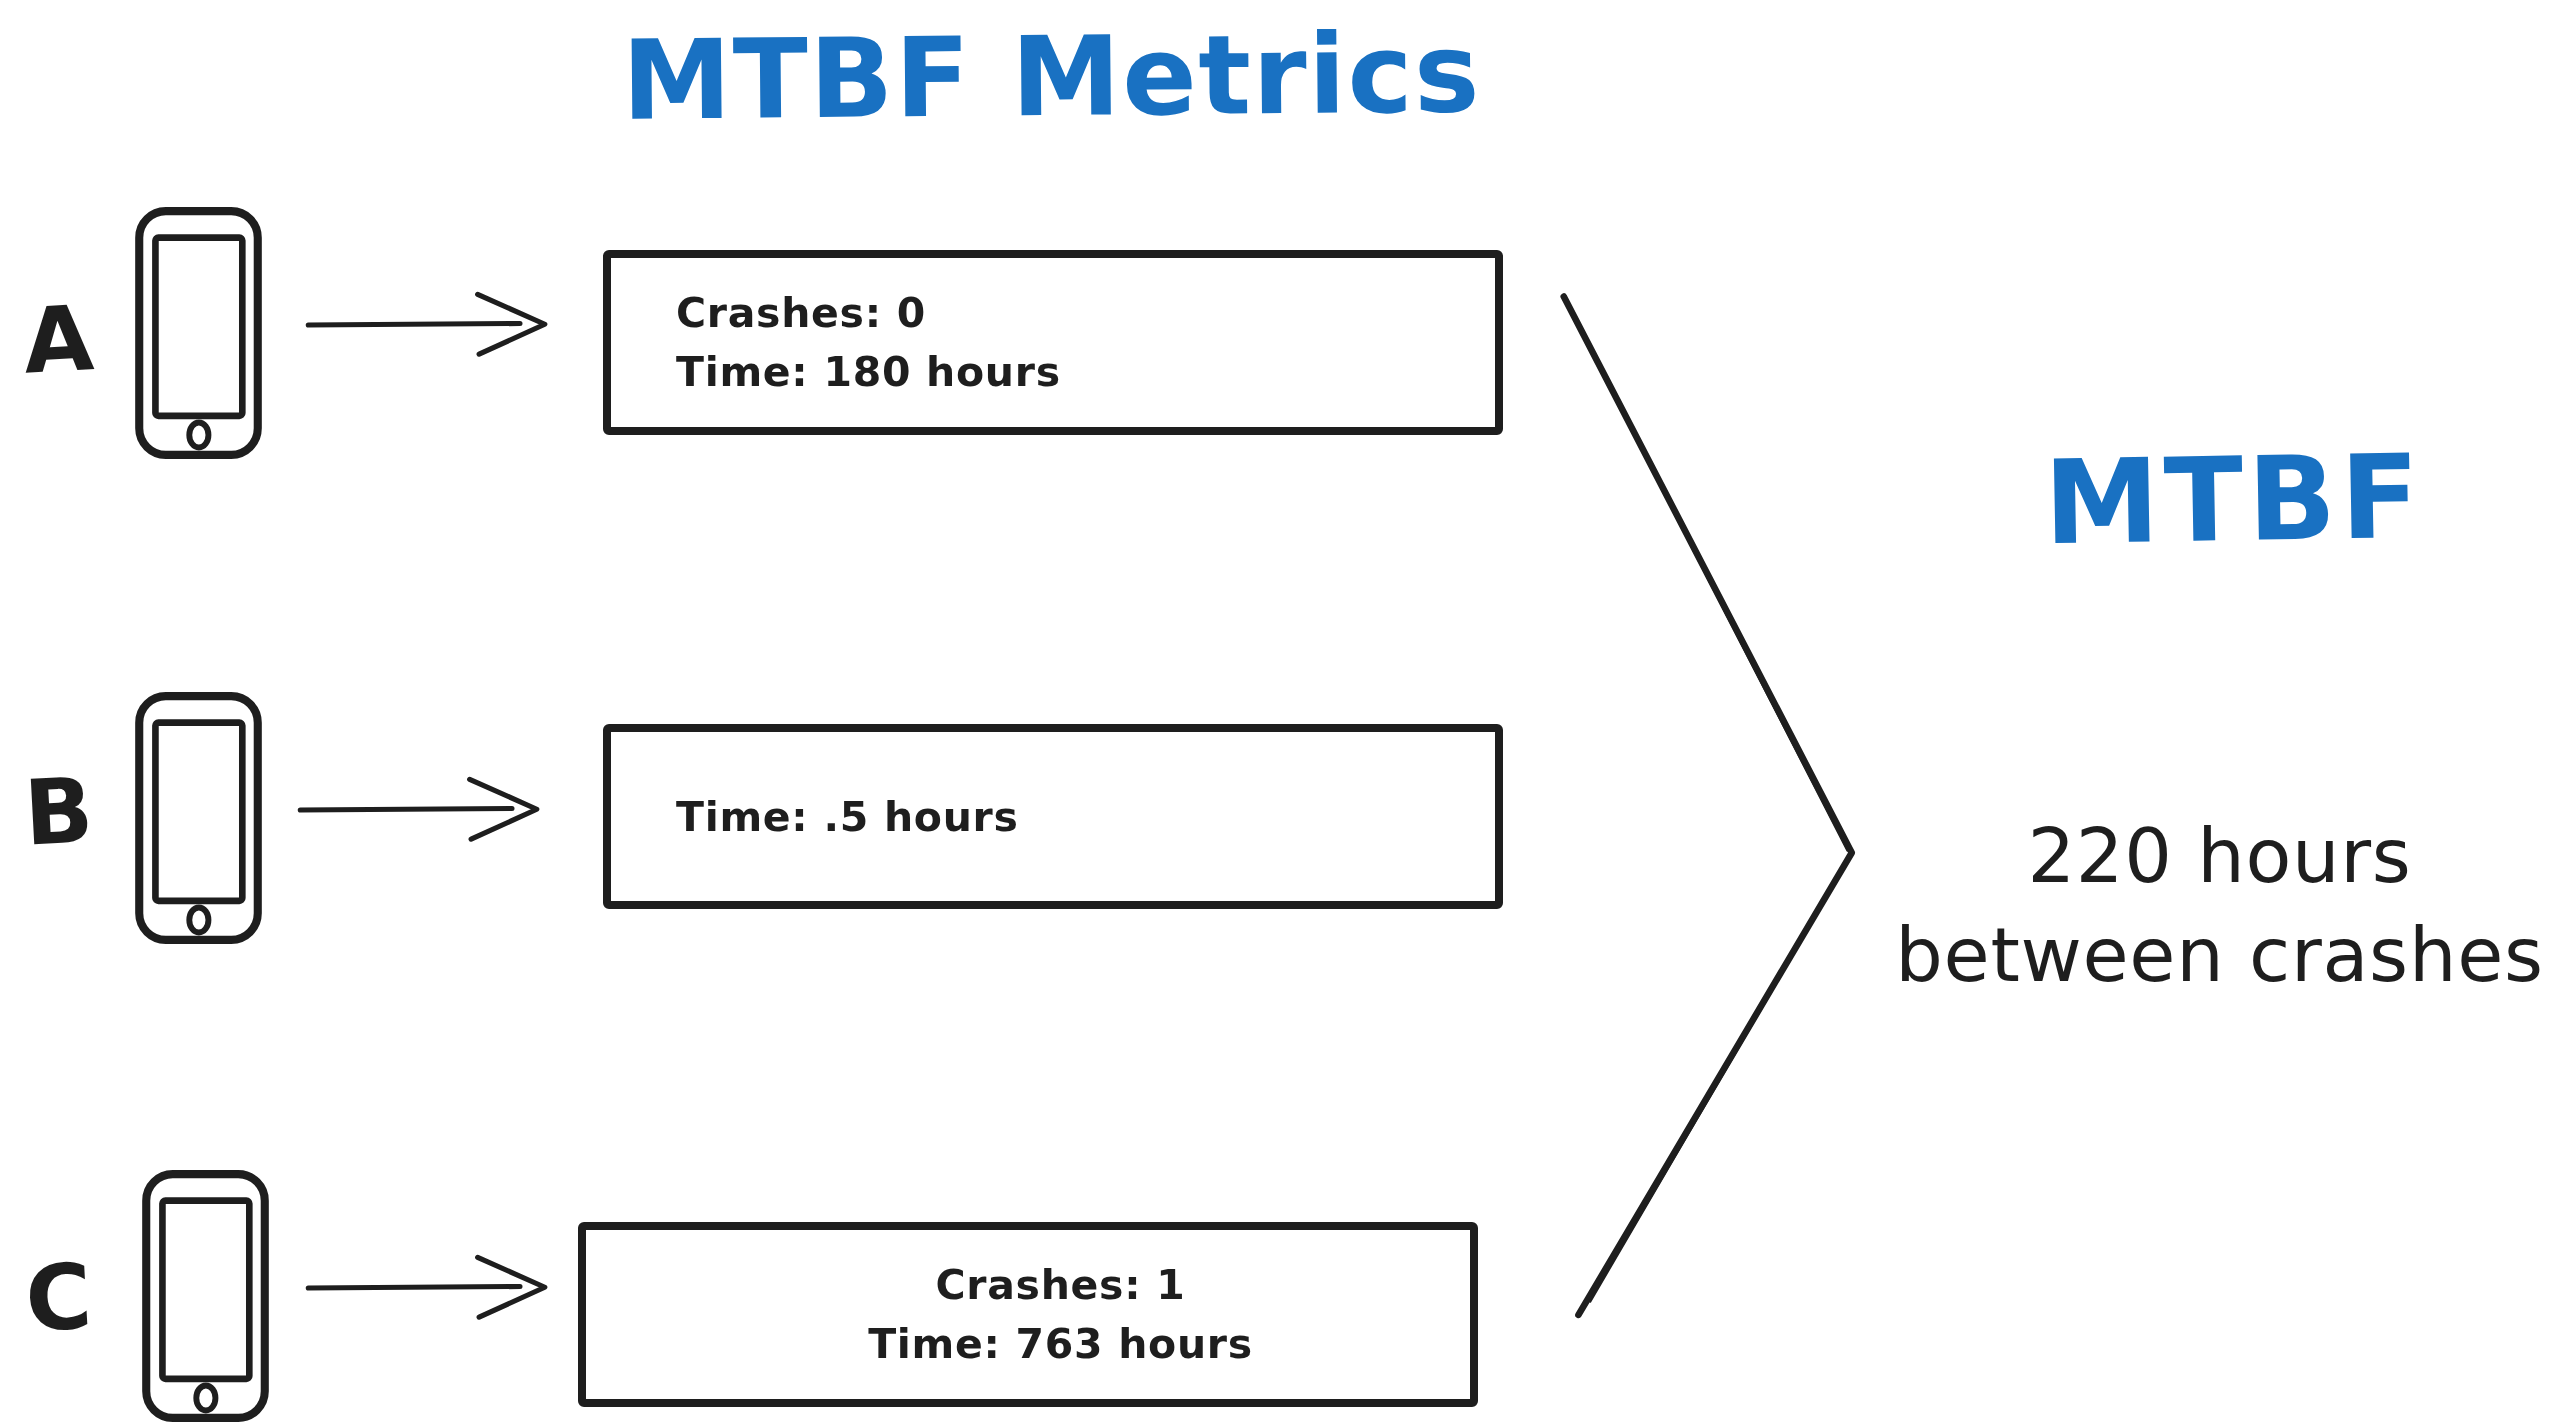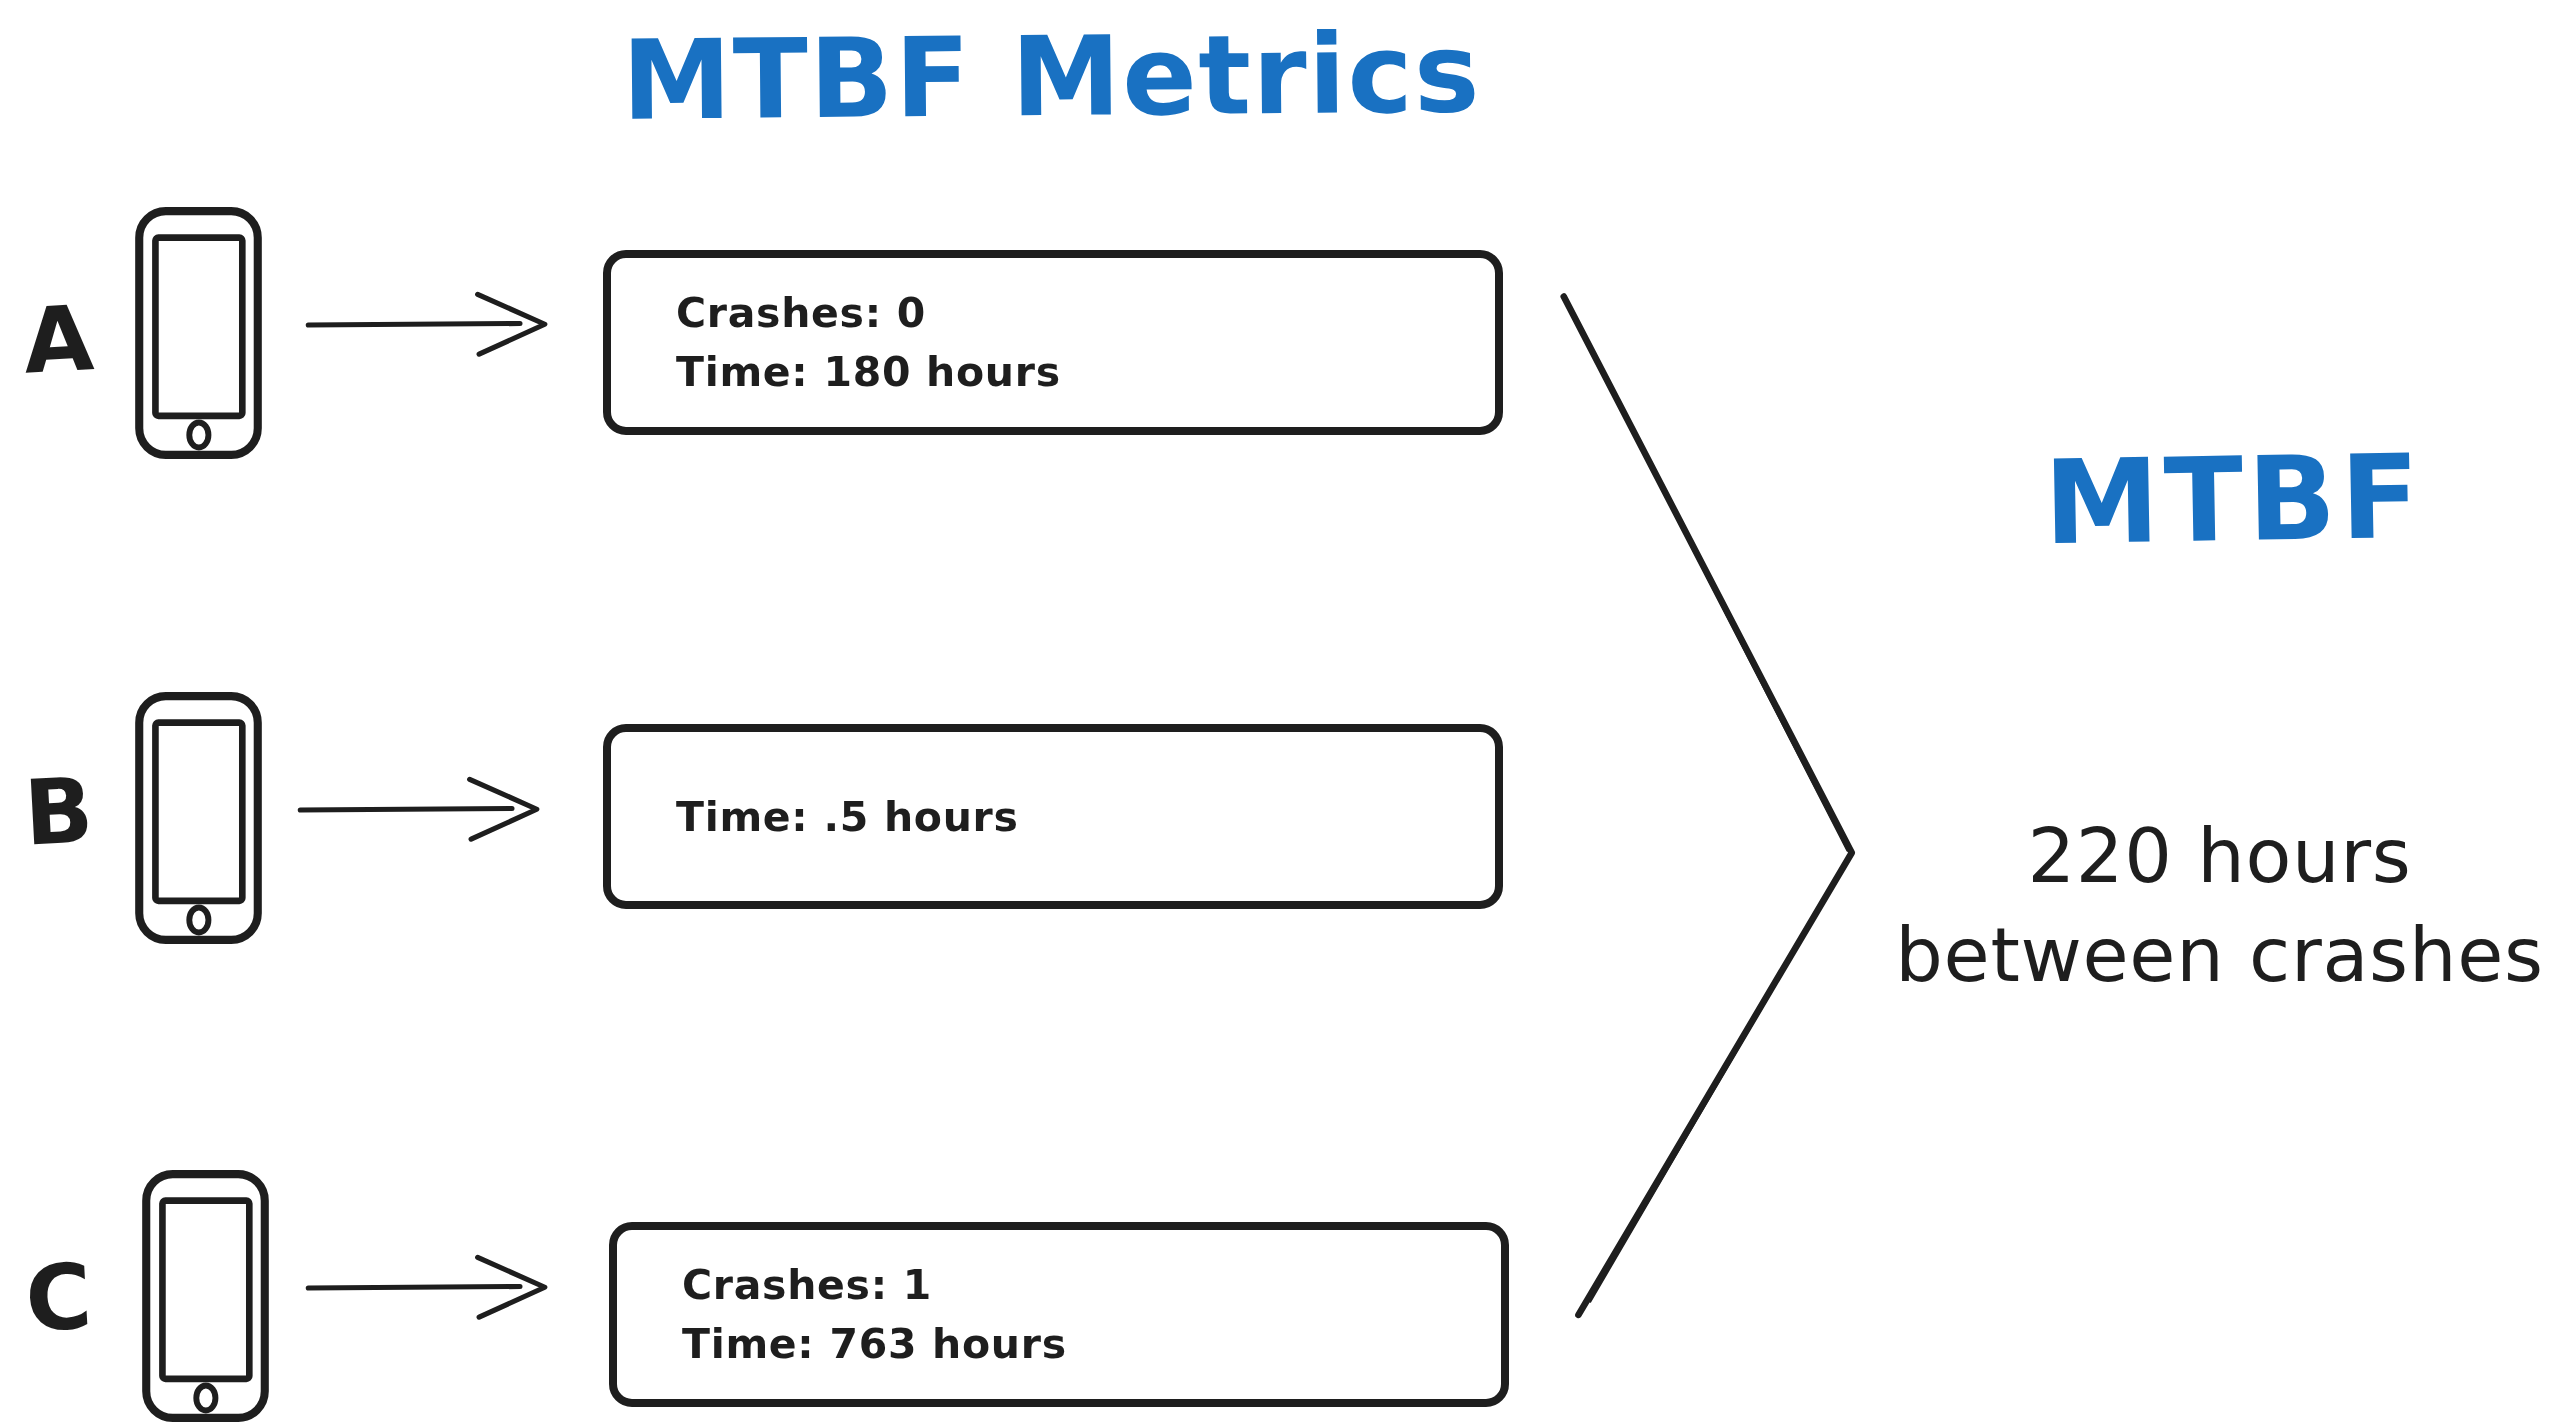--- a/index.html
+++ b/index.html
@@ -26,26 +26,26 @@
   .row-c .device-label { top: 76px; }
 
   .phone { position: absolute; left: 134px; top: 0; }
   .row-c .phone { left: 141px; }
 
   .arrow { position: absolute; left: 303px; top: 81px; }
   .row-b .arrow { left: 295px; }
 
   .metric-box {
     position: absolute; left: 603px; top: 44px; width: 900px; height: 185px;
-    border: 8px solid #1e1e1e; border-radius: 23px; background: #ffffff;
+    border: 8px solid #1e1e1e; border-radius: 6px; background: #ffffff;
     display: flex; flex-direction: column; justify-content: center;
     padding-left: 65px; gap: 10.3px;
   }
   .row-b .metric-box { top: 33px; }
-  .row-c .metric-box { top: 53px; left: 609px; }
+  .row-c .metric-box { top: 53px; left: 578px; align-items: center; }
 
   .metric-line { font-size: 41px; font-weight: 600; letter-spacing: 0.7px; }
 
   .chevron { position: absolute; left: 1543px; top: 276px; }
 
   .mtbf-heading {
     position: absolute; left: 2043px; top: 432px; width: 382px;
     text-align: center; font-size: 116px; font-weight: bold;
     color: #1971c2; letter-spacing: 4.4px; transform: rotate(-1deg);
   }

